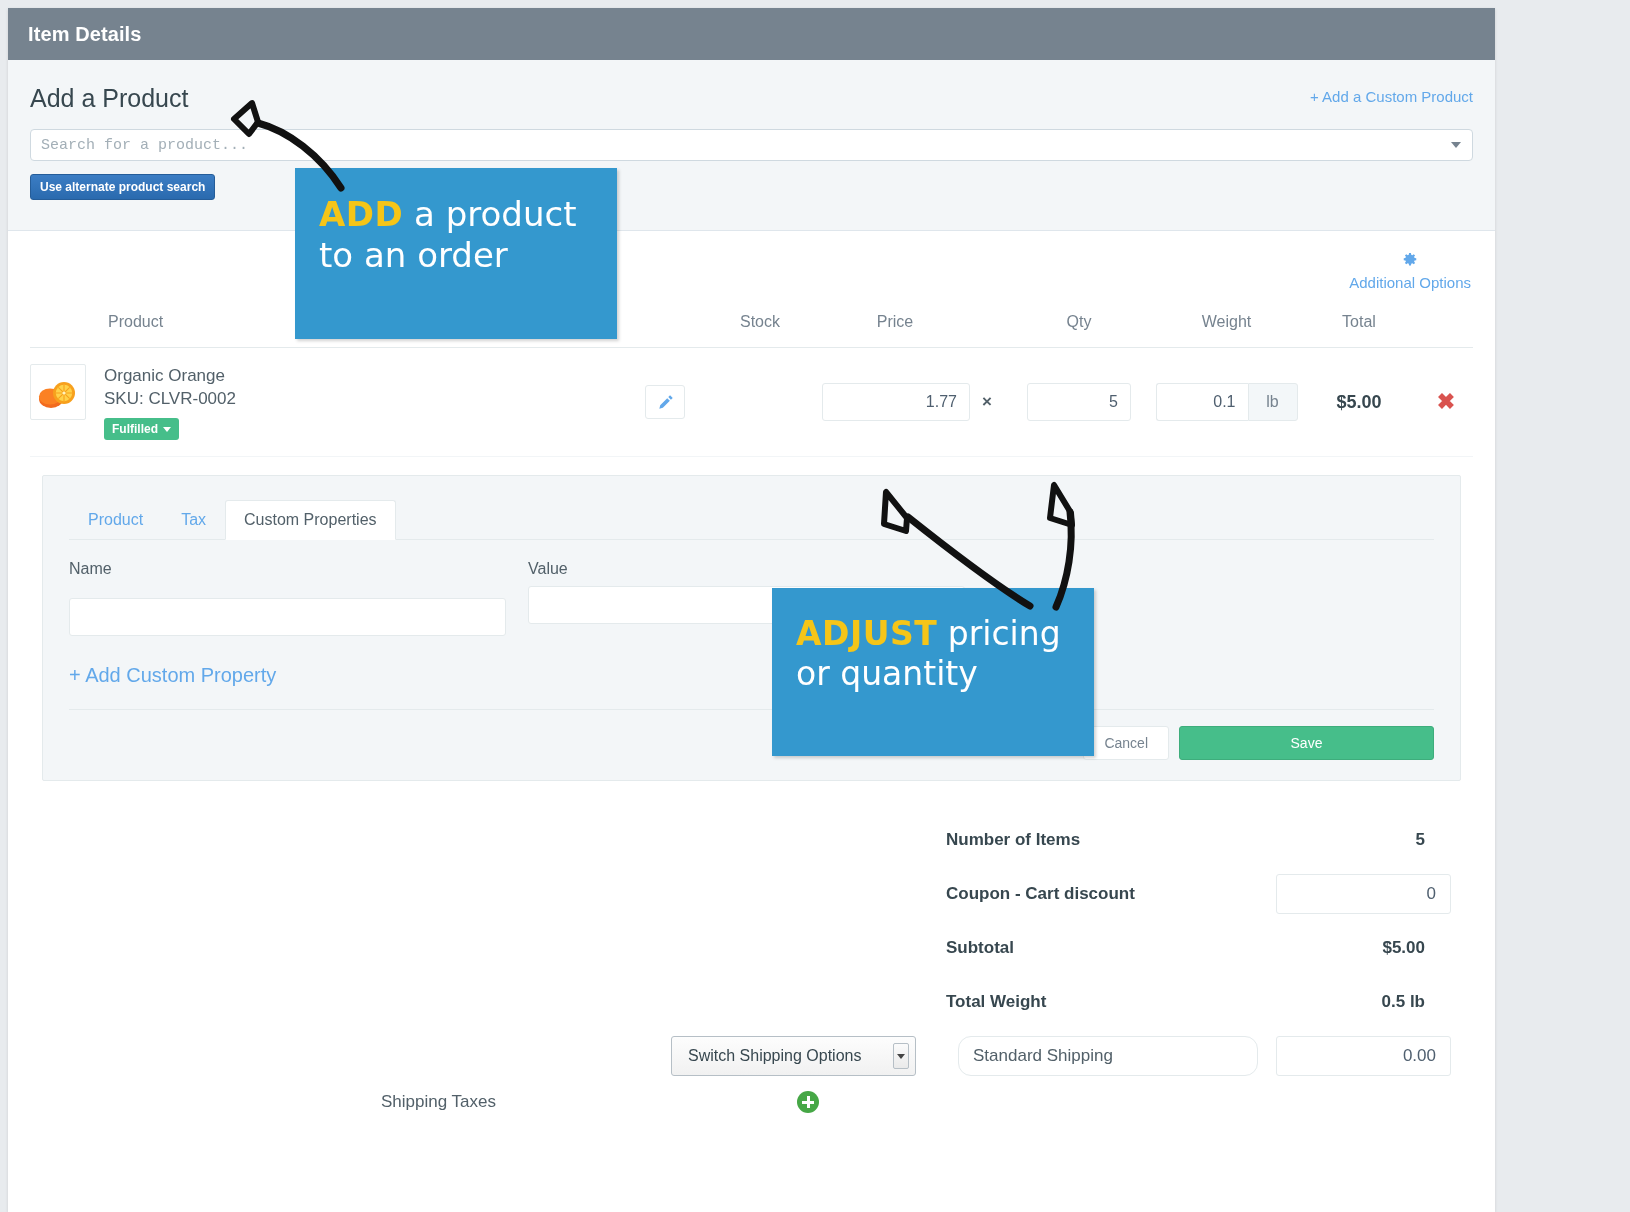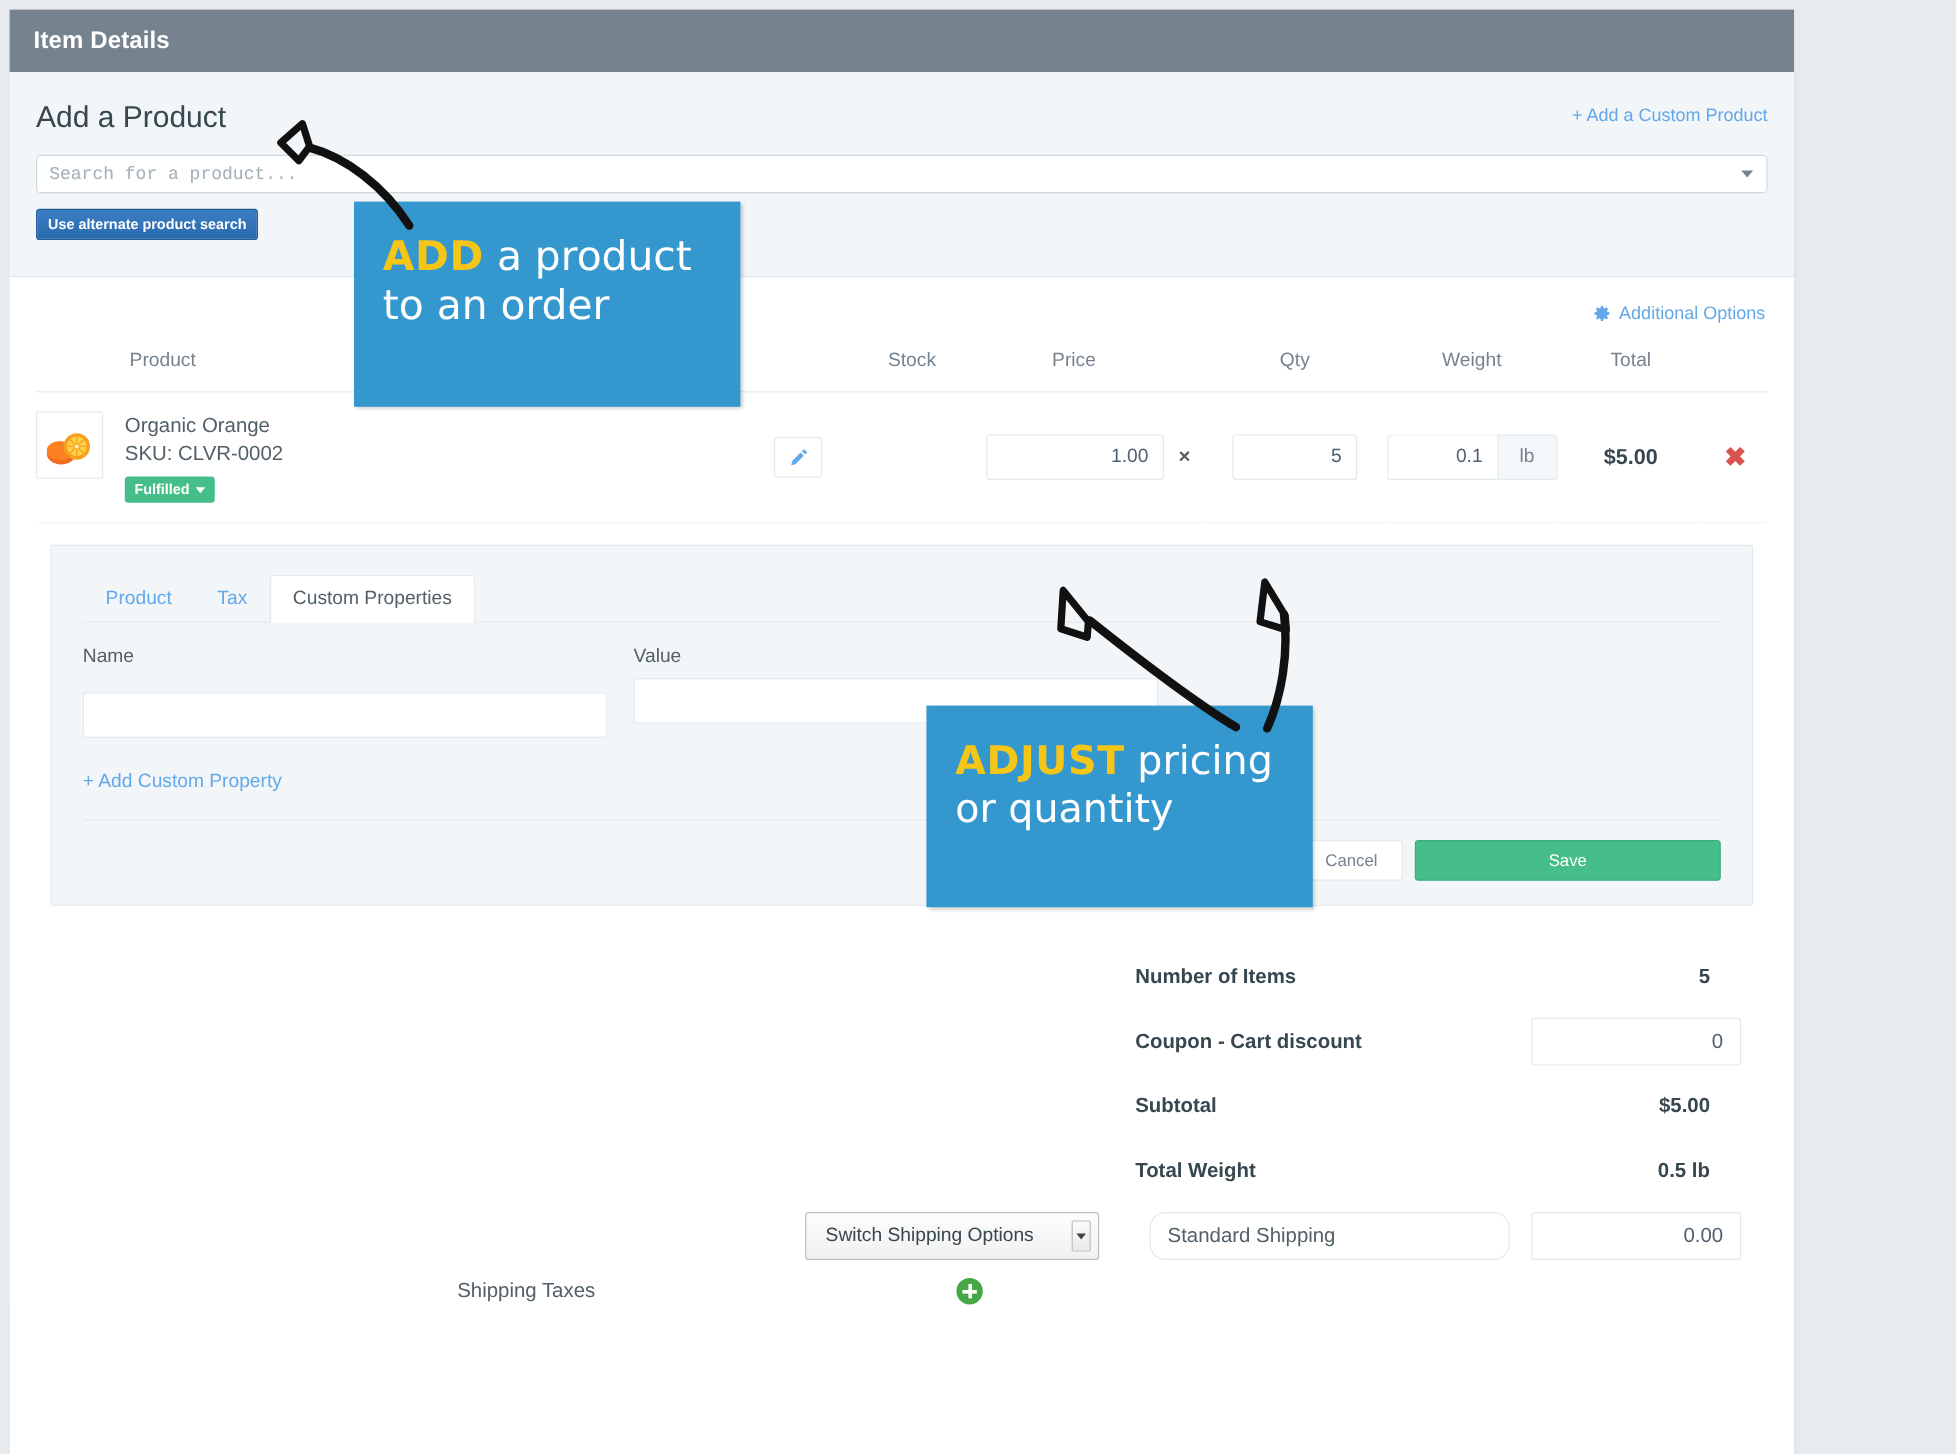--- a/index.html
+++ b/index.html
@@ -117,20 +117,21 @@
     padding-right: 2px;
     padding-top: 4px;
   }
   .addl-options {
     color: #62a8ea;
     font-size: 15px;
     display: flex;
     align-items: center;
     gap: 7px;
     cursor: pointer;
+    flex-direction: column;
   }
   .gear {
     display: inline-block;
     width: 14px; height: 14px;
     position: relative;
     flex: none;
   }
   .gear svg { display: block; }
 
   
@@ -308,21 +309,21 @@
     border: 1px solid #e4eaec;
     border-radius: 3px;
     background: #fff;
     cursor: text;
   }
 
   .add-prop-link {
     display: inline-block;
     margin-top: 28px;
     color: #62a8ea;
-    font-size: 16px;
+    font-size: 20px;
     cursor: pointer;
   }
 
   .card-footer {
     margin-top: 22px;
     border-top: 1px solid #e4eaec;
     padding-top: 16px;
     display: flex;
     justify-content: flex-end;
     gap: 10px;
@@ -593,21 +594,21 @@
             <div class="edit-btn">
               <svg width="17" height="17" viewBox="0 0 16 16">
                 <path fill="#62a8ea" d="M12.3 1.2l2.5 2.5-1.7 1.7-2.5-2.5 1.7-1.7zM9.6 3.9l2.5 2.5-6.6 6.6-3.3.8.8-3.3 6.6-6.6z"></path>
               </svg>
             </div>
           </td>
 
           <td></td>
 
           <td>
-            <div class="num-input price-input">1.00</div>
+            <div class="num-input price-input">1.77</div>
           </td>
 
           <td class="times">×</td>
 
           <td>
             <div class="num-input qty-input">5</div>
           </td>
 
           <td>
             <div class="weight-group">

